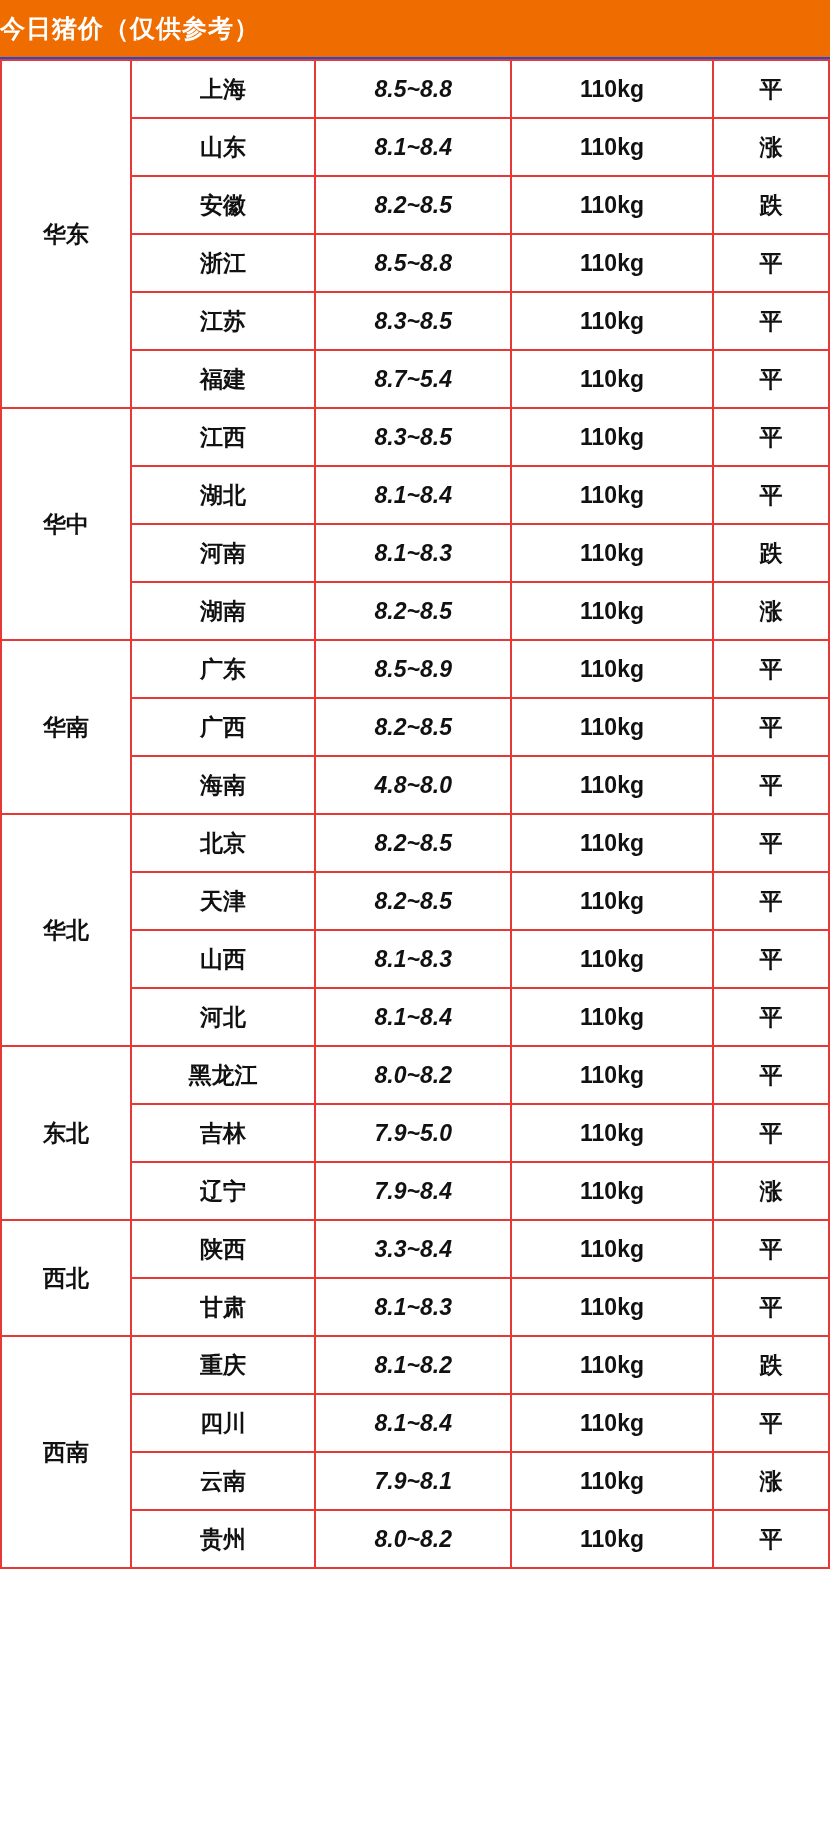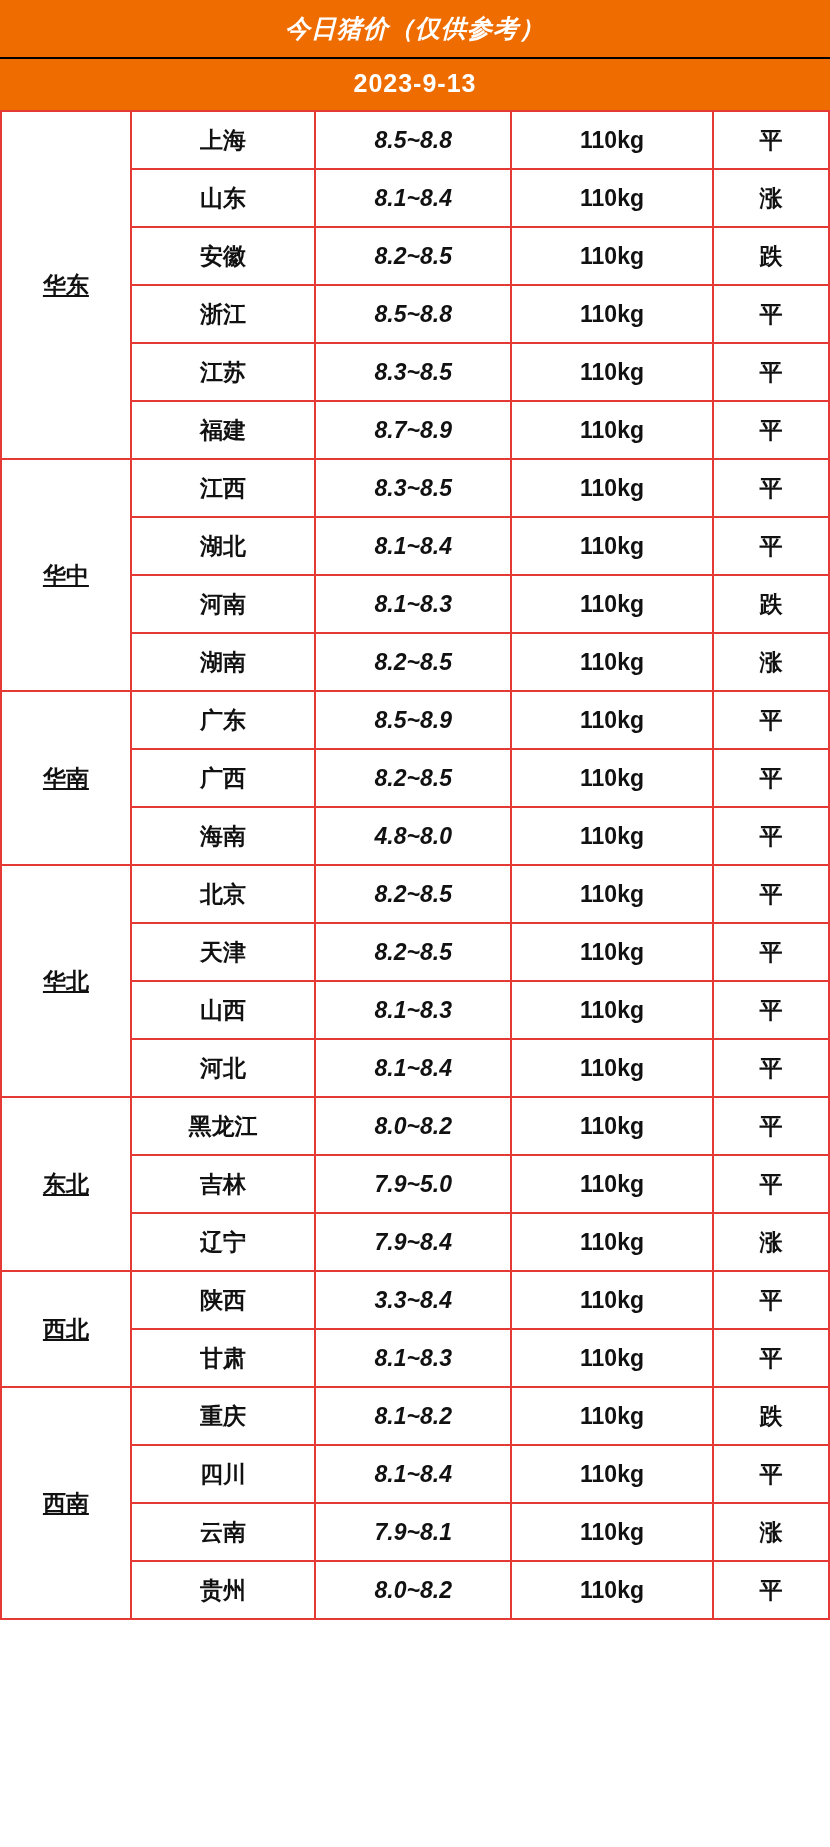--- a/index.html
+++ b/index.html
@@ -13,25 +13,24 @@
   }
   .sheet {
     width: 830px;
     box-sizing: border-box;
   }
   .title-bar {
     background: #ef6c00;
     color: #ffffff;
     font-size: 25px;
     font-weight: bold;
-    text-align: center;
+    text-align: left;
     padding: 12px 0 12px 0;
     letter-spacing: 1px;
-    border-bottom: 2px solid #000000;
-    font-style: italic;
+    border-bottom: 2px solid #1d4ed8;
   }
   .date-bar {
     background: #ef6c00;
     color: #ffffff;
     font-size: 25px;
     font-weight: bold;
     text-align: center;
     padding: 10px 0 12px 0;
     letter-spacing: 1px;
   }
@@ -45,21 +44,20 @@
     text-align: center;
     font-weight: bold;
     color: #111111;
     font-size: 23px;
     height: 56px;
     padding: 0;
   }
   td.region {
     width: 112px;
     font-size: 25px;
-    text-decoration: underline;
   }
   td.province {
     width: 160px;
     font-size: 23px;
   }
   td.price {
     width: 170px;
     font-size: 23px;
     font-style: italic;
   }
@@ -73,21 +71,20 @@
   }
   .up { color: #e53935; }
   .down { color: #2e9b2e; }
   .flat { color: #111111; }
 </style>
 </head>
 <body>
 
 <div class="sheet">
   <div class="title-bar">今日猪价（仅供参考）</div>
-  <div class="date-bar">2023-9-13</div>
   <table class="price-table">
     <tbody>
         <tr>
           <td class="region" rowspan="6">华东</td>
           <td class="province">上海</td>
           <td class="price">8.5~8.8</td>
           <td class="weight">110kg</td>
           <td class="trend flat">平</td>
         </tr>
         <tr>
@@ -109,21 +106,21 @@
           <td class="trend flat">平</td>
         </tr>
         <tr>
           <td class="province">江苏</td>
           <td class="price">8.3~8.5</td>
           <td class="weight">110kg</td>
           <td class="trend flat">平</td>
         </tr>
         <tr>
           <td class="province">福建</td>
-          <td class="price">8.7~8.9</td>
+          <td class="price">8.7~5.4</td>
           <td class="weight">110kg</td>
           <td class="trend flat">平</td>
         </tr>
         <tr>
           <td class="region" rowspan="4">华中</td>
           <td class="province">江西</td>
           <td class="price">8.3~8.5</td>
           <td class="weight">110kg</td>
           <td class="trend flat">平</td>
         </tr>

